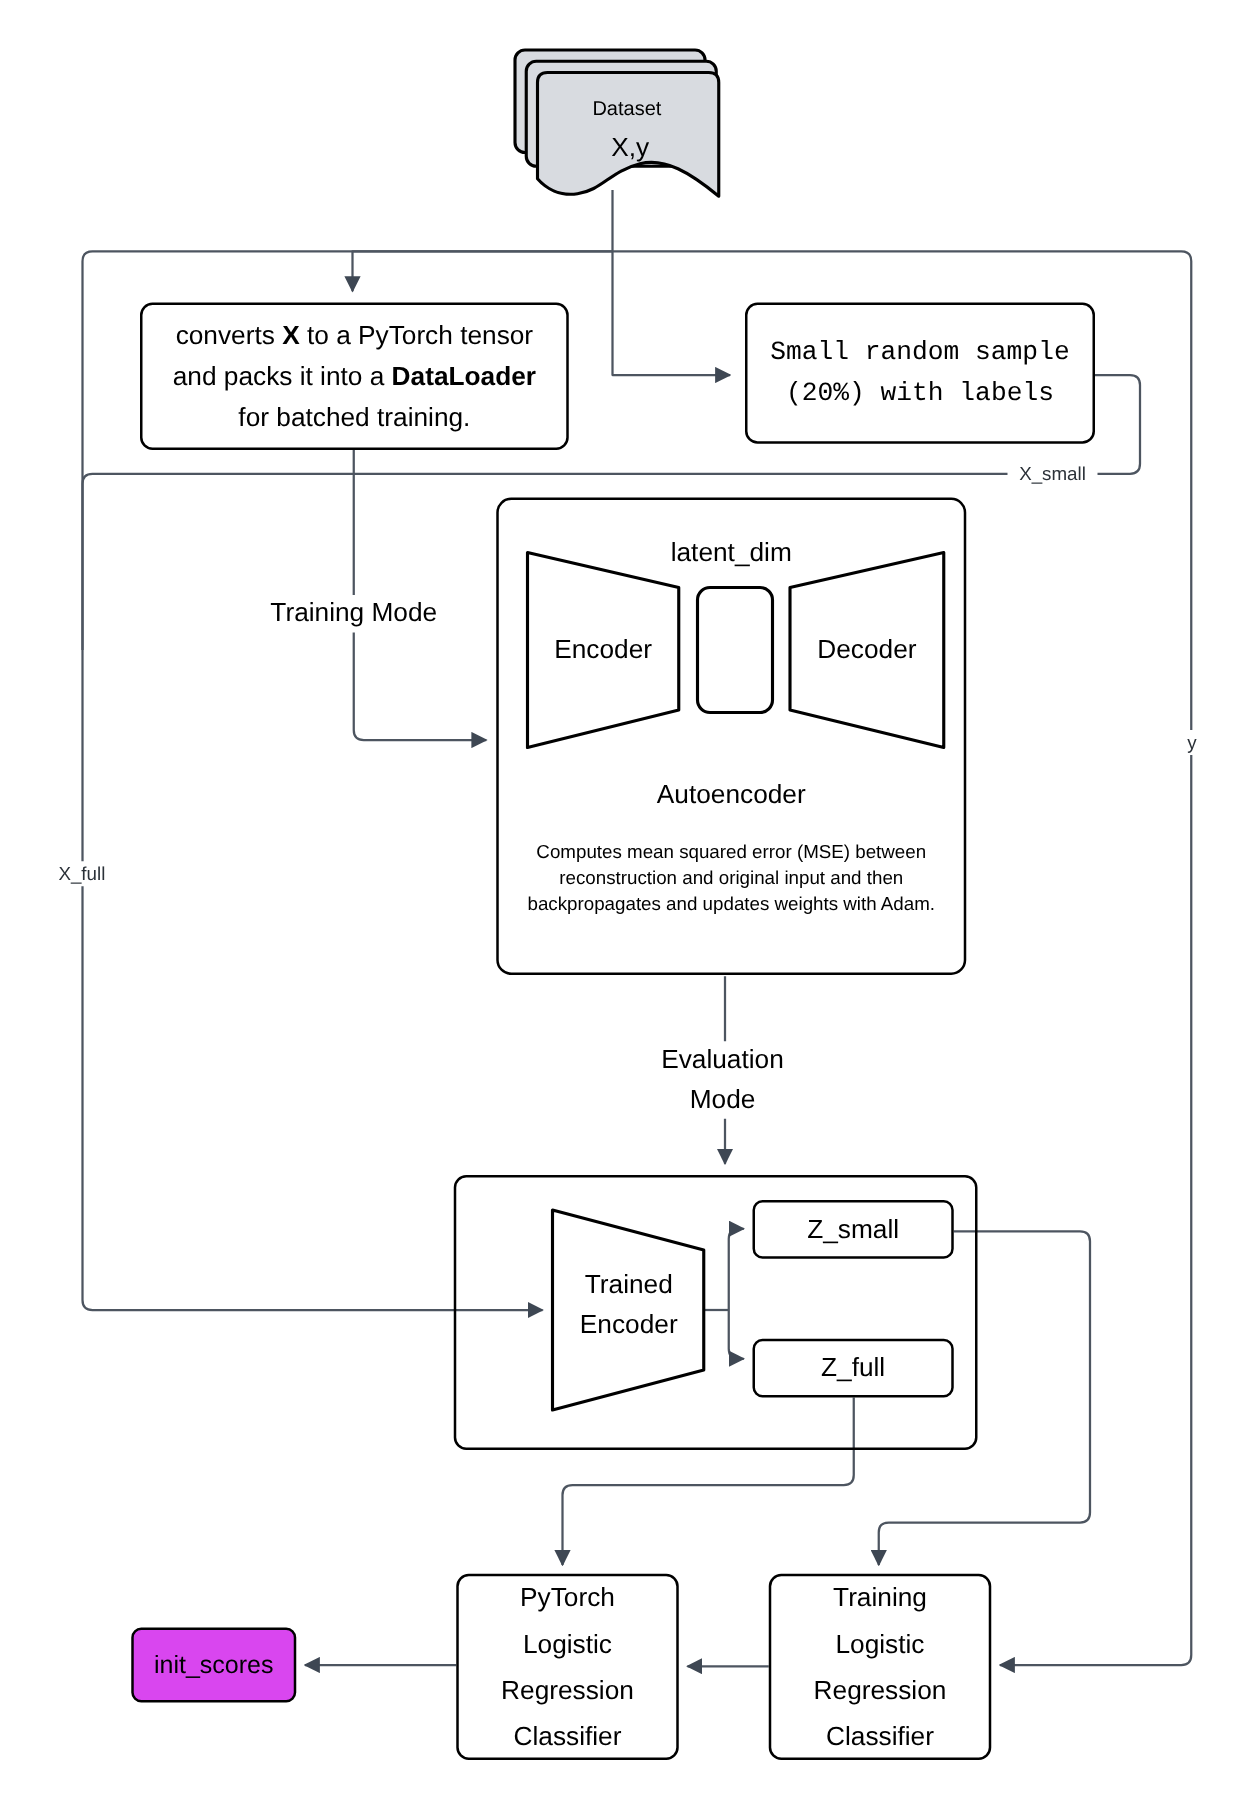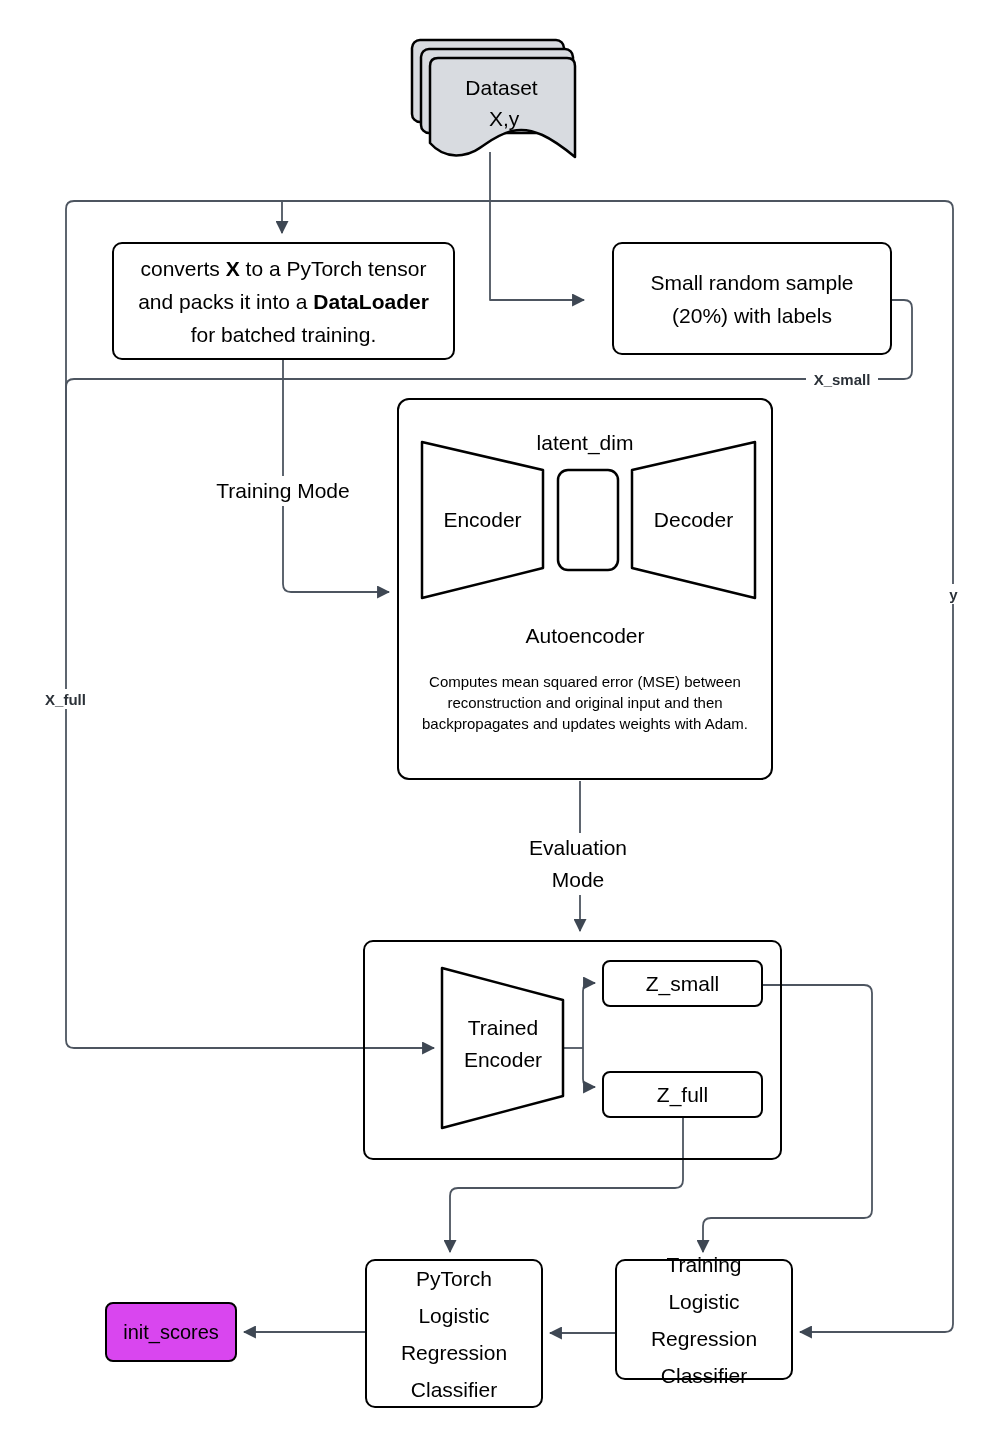--- a/index.html
+++ b/index.html
@@ -14,21 +14,21 @@
     display:flex;flex-direction:column;align-items:center;justify-content:center;
     text-align:center;z-index:2;font-size:21px;line-height:33px;
   }
   .box.gray{background:#d946ef;}
   .box.transparent{background:transparent;}
   .lbl{
     position:absolute;z-index:3;text-align:center;font-size:21px;line-height:32px;
     display:flex;align-items:center;justify-content:center;flex-direction:column;
   }
   .lbl.onLine{background:#ffffff;}
-  .edgeLbl{font-size:15px;font-weight:bold;line-height:17px;background:#ffffff;color:#2b3138;}
+  .edgeLbl{font-size:15px;font-weight:normal;line-height:17px;background:#ffffff;color:#2b3138;}
   .small{font-size:15px;line-height:21px;justify-content:flex-end;}
   .clf{line-height:37px;}
 </style>
 </head>
 <body>
 
 <div id="canvas">
 
   <svg id="edges" width="1000" height="1448" viewBox="0 0 1000 1448">
     <defs>
@@ -73,34 +73,34 @@
     </g>
 
     <g stroke="#000" stroke-width="2.5" fill="#ffffff" stroke-linejoin="round">
       <polygon points="422,442 543,470 543,568 422,598"></polygon>
       <rect x="558" y="470" width="60" height="100" rx="10"></rect>
       <polygon points="632,470 755,442 755,598 632,568"></polygon>
       <polygon points="442,968 563,1000 563,1096 442,1128"></polygon>
     </g>
   </svg>
 
-  <div class="lbl" style="left:428px;top:72px;width:147px;font-size:21px;">
+  <div class="lbl" style="left:428px;top:72px;width:147px;font-size:16px;">
     <span>Dataset</span>
   </div>
   <div class="lbl" style="left:445px;top:103px;width:60px;justify-content:flex-start;flex-direction:row;margin-left:44px;">
     <span>X,y</span>
   </div>
 
   <div class="box" style="left:112px;top:242px;width:343px;height:118px;">
     <div><span>converts </span><b>X</b><span> to a PyTorch tensor</span></div>
     <div><span>and packs it into a </span><b>DataLoader</b></div>
     <div><span>for batched training.</span></div>
   </div>
 
-  <div class="box" style="left:612px;top:242px;width:280px;height:113px;">
+  <div class="box" style="left:596px;top:242px;width:280px;height:113px;font-family:Liberation Mono, monospace;">
     <div>Small random sample</div>
     <div>(20%) with labels</div>
   </div>
 
   <div class="lbl onLine edgeLbl" style="left:806px;top:371px;width:72px;height:17px;">
     <span>X_small</span>
   </div>
   <div class="lbl onLine edgeLbl" style="left:37px;top:689px;width:57px;height:20px;">
     <span>X_full</span>
   </div>
@@ -141,21 +141,21 @@
   <div class="box" style="left:602px;top:1071px;width:161px;height:47px;border-radius:8px;">
     <span>Z_full</span>
   </div>
 
   <div class="box clf" style="left:365px;top:1259px;width:178px;height:149px;">
     <div>PyTorch</div>
     <div>Logistic</div>
     <div>Regression</div>
     <div>Classifier</div>
   </div>
-  <div class="box clf" style="left:615px;top:1259px;width:178px;height:121px;">
+  <div class="box clf" style="left:615px;top:1259px;width:178px;height:149px;">
     <div>Training</div>
     <div>Logistic</div>
     <div>Regression</div>
     <div>Classifier</div>
   </div>
 
   <div class="box gray" style="left:105px;top:1302px;width:132px;height:60px;border-radius:8px;font-size:20px;">
     <span>init_scores</span>
   </div>
 

